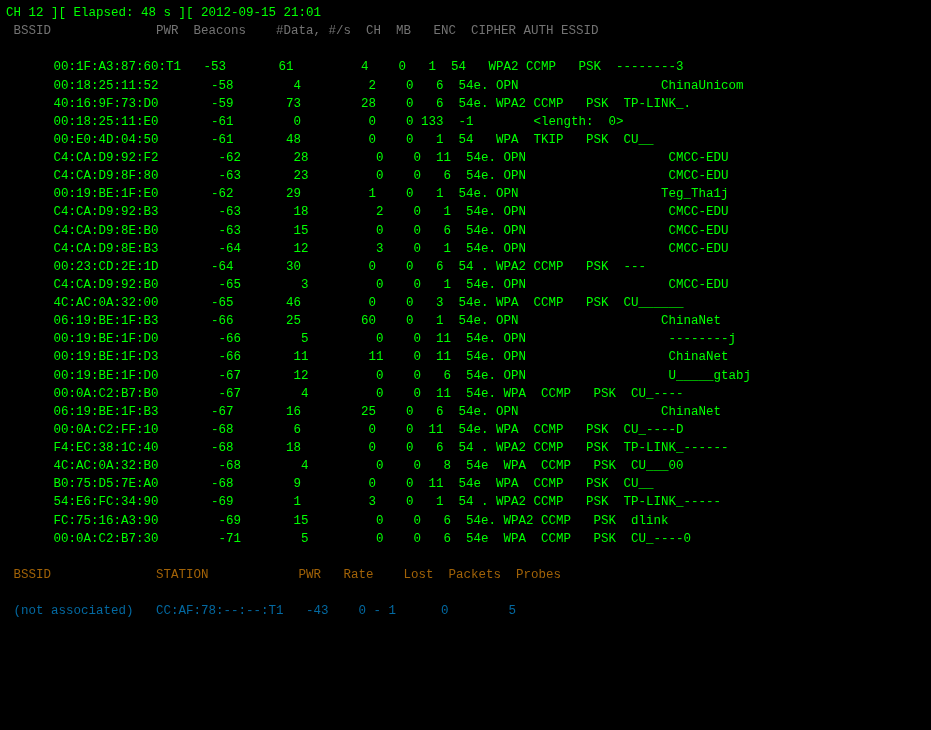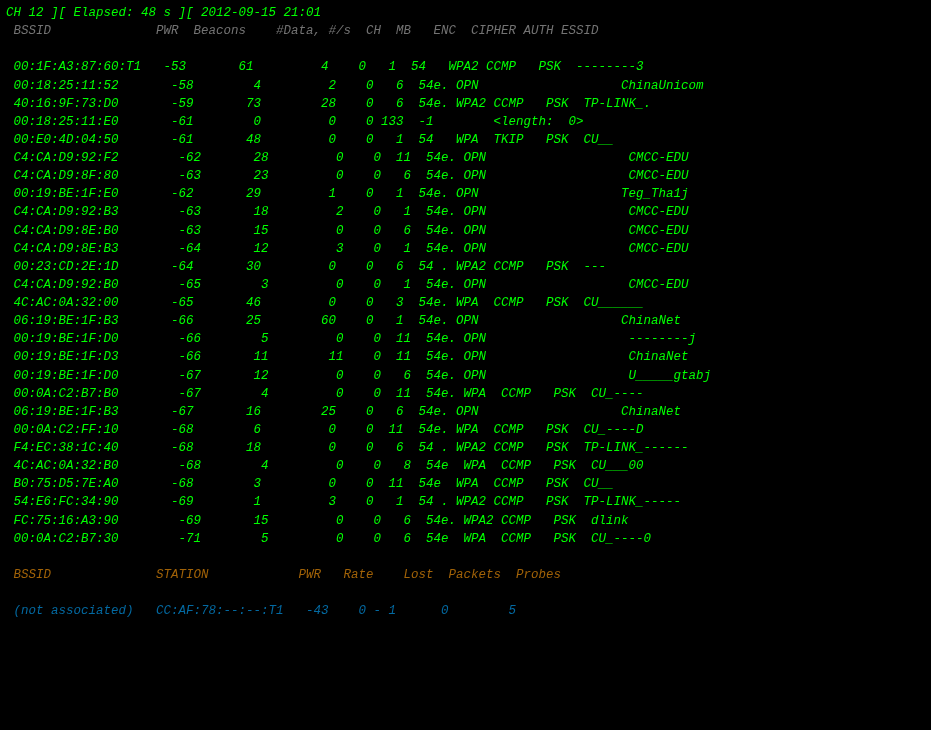--- a/index.html
+++ b/index.html
@@ -10,35 +10,35 @@
       font-size: 12.5px;
       width: 931px;
       height: 730px;
       overflow: hidden;
     }
     .terminal {
       padding: 4px 6px;
       width: 100%;
       height: 100%;
       overflow: hidden;
-      font-style: italic;
     }
     .line {
       white-space: pre;
       line-height: 1.45;
       display: block;
     }
     .header-line {
       color: #00ff00;
     }
     .col-header {
       color: #737373;
     }
     .data-row {
       color: #00ff00;
+      margin-left: 40px;
     }
     .station-header {
       color: #a16207;
     }
     .station-row {
       color: #0369a1;
     }
     .blank {
       display: block;
       line-height: 1.45;
@@ -68,21 +68,21 @@
       <span class="line data-row"> 4C:AC:0A:32:00       -65       46         0    0   3  54e. WPA  CCMP   PSK  CU______</span>
       <span class="line data-row"> 06:19:BE:1F:B3       -66       25        60    0   1  54e. OPN                   ChinaNet</span>
       <span class="line data-row"> 00:19:BE:1F:D0        -66        5         0    0  11  54e. OPN                   --------j</span>
       <span class="line data-row"> 00:19:BE:1F:D3        -66       11        11    0  11  54e. OPN                   ChinaNet</span>
       <span class="line data-row"> 00:19:BE:1F:D0        -67       12         0    0   6  54e. OPN                   U_____gtabj</span>
       <span class="line data-row"> 00:0A:C2:B7:B0        -67        4         0    0  11  54e. WPA  CCMP   PSK  CU_----</span>
       <span class="line data-row"> 06:19:BE:1F:B3       -67       16        25    0   6  54e. OPN                   ChinaNet</span>
       <span class="line data-row"> 00:0A:C2:FF:10       -68        6         0    0  11  54e. WPA  CCMP   PSK  CU_----D</span>
       <span class="line data-row"> F4:EC:38:1C:40       -68       18         0    0   6  54 . WPA2 CCMP   PSK  TP-LINK_------</span>
       <span class="line data-row"> 4C:AC:0A:32:B0        -68        4         0    0   8  54e  WPA  CCMP   PSK  CU___00</span>
-      <span class="line data-row"> B0:75:D5:7E:A0       -68        3         0    0  11  54e  WPA  CCMP   PSK  CU__</span>
+      <span class="line data-row"> B0:75:D5:7E:A0       -68        9         0    0  11  54e  WPA  CCMP   PSK  CU__</span>
       <span class="line data-row"> 54:E6:FC:34:90       -69        1         3    0   1  54 . WPA2 CCMP   PSK  TP-LINK_-----</span>
       <span class="line data-row"> FC:75:16:A3:90        -69       15         0    0   6  54e. WPA2 CCMP   PSK  dlink</span>
       <span class="line data-row"> 00:0A:C2:B7:30        -71        5         0    0   6  54e  WPA  CCMP   PSK  CU_----0</span>
     </div>
   <span class="blank">&nbsp;</span>
   <span class="line station-header"> BSSID              STATION            PWR   Rate    Lost  Packets  Probes</span>
   <span class="blank">&nbsp;</span>
   <div id="station-rows">
       <span class="line station-row"> (not associated)   CC:AF:78:--:--:T1   -43    0 - 1      0        5</span>
     </div>

